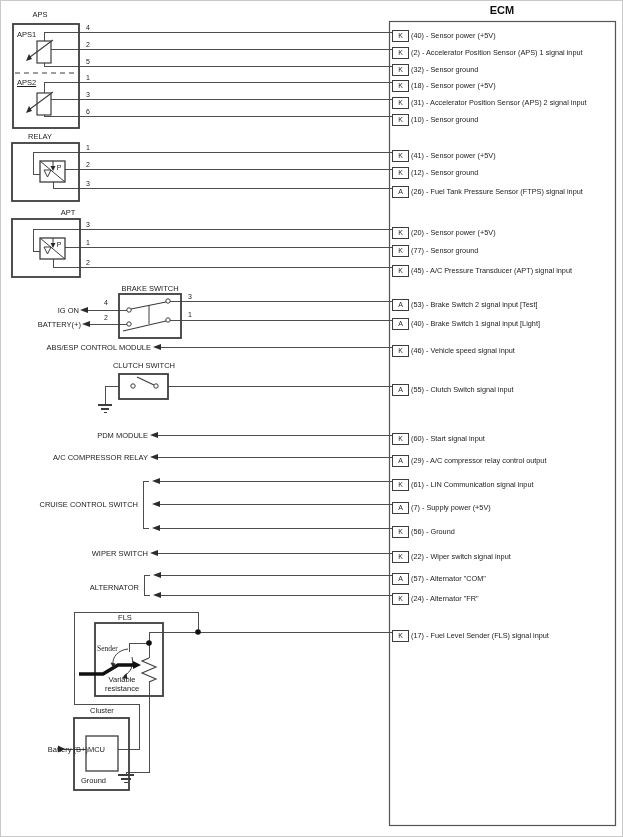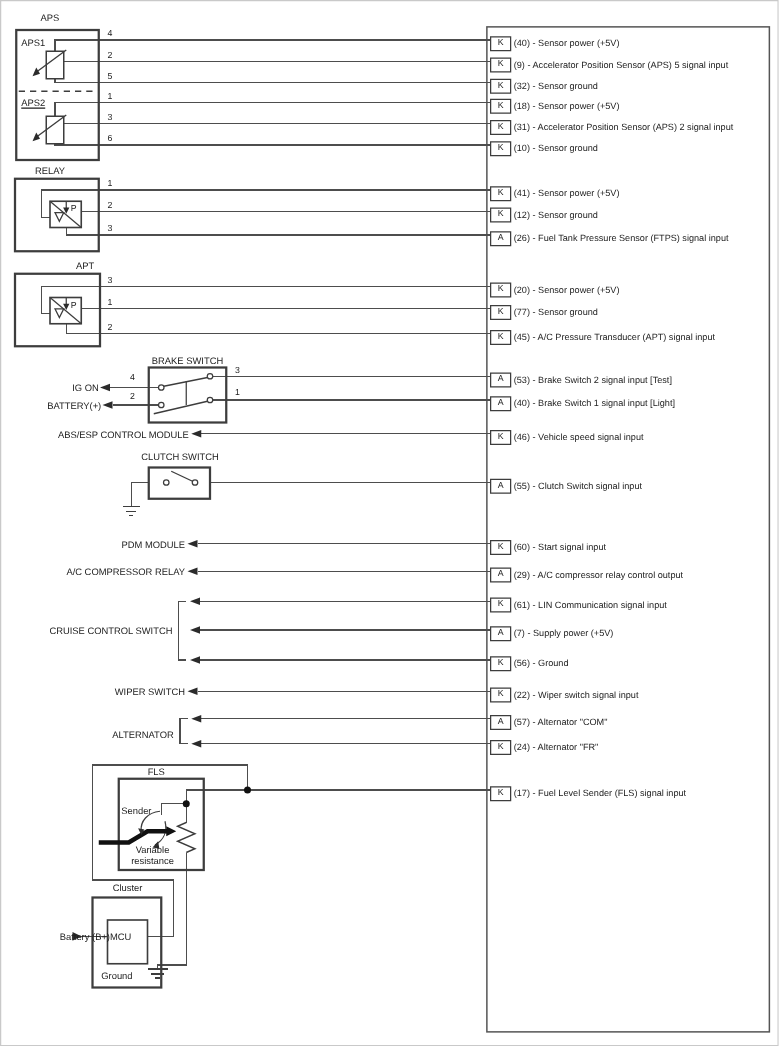--- a/index.html
+++ b/index.html
@@ -169,38 +169,39 @@
       <rect x="73" y="717" width="55" height="72" stroke-width="1.8"></rect>
       <rect x="85" y="735" width="32" height="35" stroke-width="1.3"></rect>
     </g>
     <g stroke="#3d3d3d" stroke-width="1.2" shape-rendering="crispEdges">
       <line x1="117" y1="774" x2="133" y2="774"></line>
       <line x1="120" y1="778" x2="130" y2="778"></line>
       <line x1="123" y1="781.5" x2="127" y2="781.5"></line>
     </g>
   </svg>
 
+  <div class="ecm-title">ECM</div>
 
   <div class="lbl c" style="left:28px;top:9px;width:22px;">APS</div>
   <div class="lbl" style="left:16px;top:29px;">APS1</div>
   <div class="lbl" style="left:16px;top:77px;text-decoration:underline;">APS2</div>
   <div class="lbl c" style="left:24px;top:131px;width:30px;">RELAY</div>
   <div class="lbl c" style="left:26px;top:207px;width:26px;margin-left:28px;">APT</div>
   <div class="lbl c" style="left:116px;top:283px;width:66px;">BRAKE SWITCH</div>
   <div class="lbl r" style="left:28px;top:305px;width:50px;">IG ON</div>
   <div class="lbl r" style="left:18px;top:319px;width:62px;">BATTERY(+)</div>
   <div class="lbl r" style="left:28px;top:342px;width:122px;">ABS/ESP CONTROL MODULE</div>
   <div class="lbl c" style="left:108px;top:360px;width:70px;">CLUTCH SWITCH</div>
   <div class="lbl r" style="left:58px;top:430px;width:89px;">PDM MODULE</div>
   <div class="lbl r" style="left:24px;top:452px;width:123px;">A/C COMPRESSOR RELAY</div>
   <div class="lbl r" style="left:16px;top:499px;width:121px;">CRUISE CONTROL SWITCH</div>
   <div class="lbl r" style="left:58px;top:548px;width:89px;">WIPER SWITCH</div>
   <div class="lbl r" style="left:58px;top:582px;width:80px;text-align:right;">ALTERNATOR</div>
   <div class="lbl c" style="left:110px;top:612px;width:28px;">FLS</div>
-  <div class="lbl" style="left:96px;top:643px;">Sender</div>
+  <div class="lbl" style="left:96px;top:643px;font-family:Liberation Serif, serif;">Sender</div>
   <div class="lbl c two-line" style="left:98px;top:674px;width:46px;">
     <span style="display:block;">Variable</span>
     <span style="display:block;">resistance</span>
   </div>
   <div class="lbl c" style="left:84px;top:705px;width:34px;">Cluster</div>
   <div class="lbl c" style="left:85px;top:744px;width:21px;">MCU</div>
   <div class="lbl r" style="left:8px;top:744px;width:47px;margin-left:32px;">Battery (B+)</div>
   <div class="lbl" style="left:80px;top:775px;">Ground</div>
 
   <div class="p-letter" style="left:53px;top:163px;">P</div>
@@ -217,21 +218,21 @@
   <div class="pn" style="left:82px;top:179px;">3</div>
   <div class="pn" style="left:82px;top:220px;">3</div>
   <div class="pn" style="left:82px;top:238px;">1</div>
   <div class="pn" style="left:82px;top:258px;">2</div>
   <div class="pn" style="left:100px;top:298px;">4</div>
   <div class="pn" style="left:100px;top:313px;">2</div>
   <div class="pn" style="left:184px;top:292px;">3</div>
   <div class="pn" style="left:184px;top:310px;">1</div>
 
   <div class="ecm-row" style="top:25px;"><span class="pin-box">K</span><span class="pin-text">(40) - Sensor power (+5V)</span></div>
-  <div class="ecm-row" style="top:42px;"><span class="pin-box">K</span><span class="pin-text">(9) - Accelerator Position Sensor (APS) 5 signal input</span></div>
+  <div class="ecm-row" style="top:42px;"><span class="pin-box">K</span><span class="pin-text">(2) - Accelerator Position Sensor (APS) 1 signal input</span></div>
   <div class="ecm-row" style="top:59px;"><span class="pin-box">K</span><span class="pin-text">(32) - Sensor ground</span></div>
   <div class="ecm-row" style="top:75px;"><span class="pin-box">K</span><span class="pin-text">(18) - Sensor power (+5V)</span></div>
   <div class="ecm-row" style="top:92px;"><span class="pin-box">K</span><span class="pin-text">(31) - Accelerator Position Sensor (APS) 2 signal input</span></div>
   <div class="ecm-row" style="top:109px;"><span class="pin-box">K</span><span class="pin-text">(10) - Sensor ground</span></div>
   <div class="ecm-row" style="top:145px;"><span class="pin-box">K</span><span class="pin-text">(41) - Sensor power (+5V)</span></div>
   <div class="ecm-row" style="top:162px;"><span class="pin-box">K</span><span class="pin-text">(12) - Sensor ground</span></div>
   <div class="ecm-row" style="top:181px;"><span class="pin-box">A</span><span class="pin-text">(26) - Fuel Tank Pressure Sensor (FTPS) signal input</span></div>
   <div class="ecm-row" style="top:222px;"><span class="pin-box">K</span><span class="pin-text">(20) - Sensor power (+5V)</span></div>
   <div class="ecm-row" style="top:240px;"><span class="pin-box">K</span><span class="pin-text">(77) - Sensor ground</span></div>
   <div class="ecm-row" style="top:260px;"><span class="pin-box">K</span><span class="pin-text">(45) - A/C Pressure Transducer (APT) signal input</span></div>

